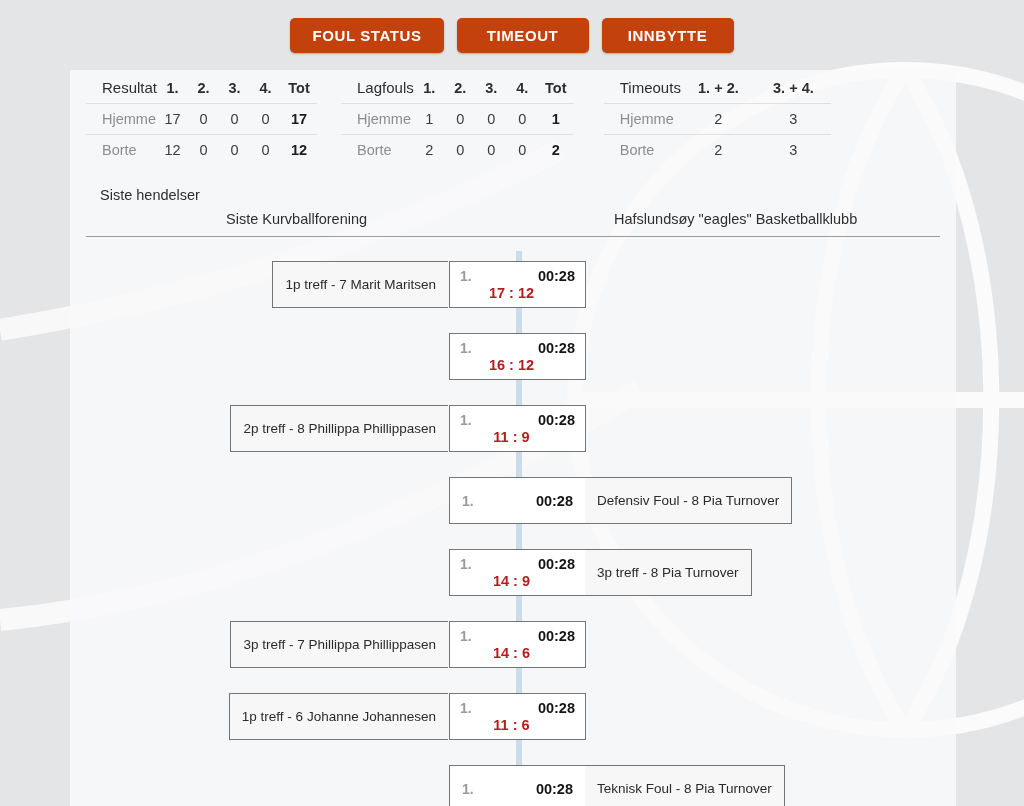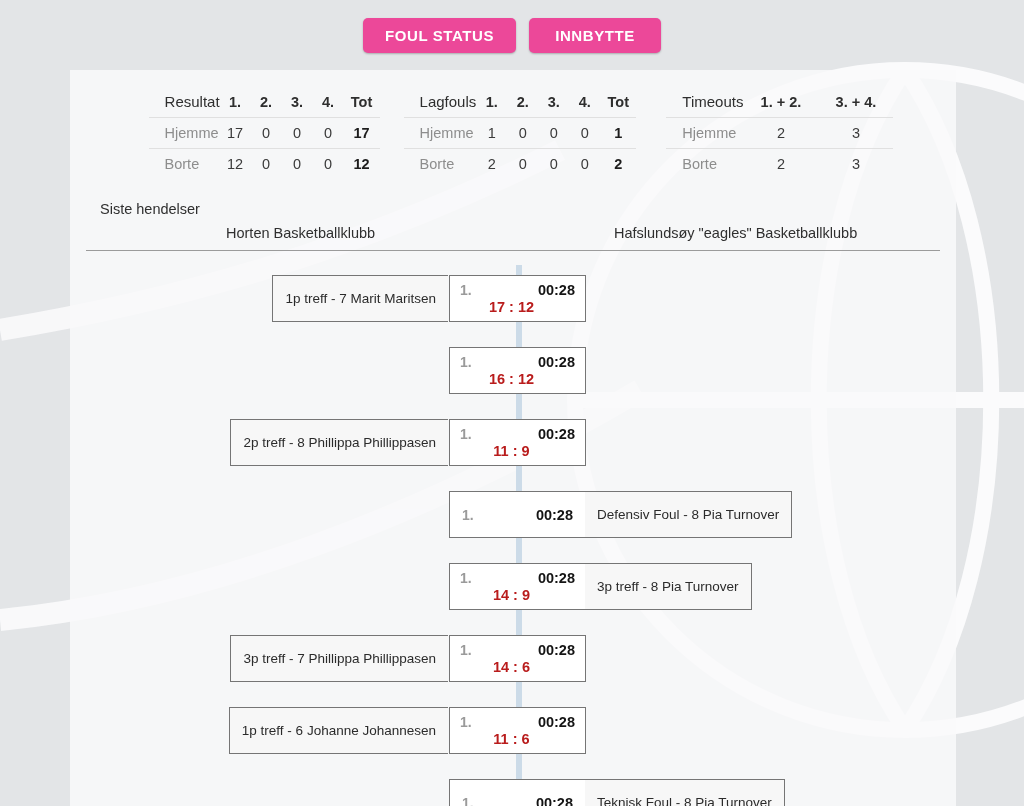--- a/index.html
+++ b/index.html
@@ -28,21 +28,21 @@
     top: 0; left: 0;
     width: 1024px;
     height: 70px;
     display: flex;
     justify-content: center;
     align-items: center;
     gap: 13px;
     z-index: 3;
   }
   .topbtn {
-    background: #ec4899;
+    background: #c2410c;
     color: #ffffff;
     border: none;
     border-radius: 5px;
     font-family: "Liberation Sans", sans-serif;
     font-size: 15px;
     font-weight: bold;
     letter-spacing: 0.6px;
     height: 35px;
     padding: 0 22px;
     min-width: 132px;
@@ -58,22 +58,21 @@
     width: 886px;
     height: 736px;
     background: rgba(249,249,250,0.86);
     z-index: 2;
     overflow: hidden;
   }
 
   
   #stats-strip {
     display: flex;
-    padding: 16px 0 0 0;
-    justify-content: center;
+    padding: 2px 0 0 0;
   }
   .stat-table {
     border-collapse: collapse;
     font-size: 14.5px;
     color: #3b3b3b;
   }
   .stat-table td, .stat-table th {
     padding: 7px 0;
     text-align: center;
     font-weight: normal;
@@ -208,20 +207,21 @@
     <path d="M575 400 L 1235 400"></path>
   </g>
   <g fill="none" stroke="#fbfbfc" stroke-width="22" opacity="0.9">
     <path d="M0 330 C 180 300, 360 250, 560 150"></path>
     <path d="M0 620 C 200 600, 420 520, 640 390"></path>
   </g>
 </svg>
 
 <div id="button-bar">
   <button class="topbtn">FOUL STATUS</button>
+  <button class="topbtn">TIMEOUT</button>
   <button class="topbtn">INNBYTTE</button>
 </div>
 
 <div id="panel">
 
   <div id="stats-strip">
 
     <table class="stat-table tbl-resultat">
       <tbody>
           <tr>
@@ -298,21 +298,21 @@
         <td class="num">3</td>
       </tr>
     </tbody>
       </table>
 
   </div>
 
   <div id="siste-label">Siste hendelser</div>
 
   <div id="team-head">
-    <div class="team-name" id="team-home">Horten Basketballklubb</div>
+    <div class="team-name" id="team-home">Siste Kurvballforening</div>
     <div class="team-name" id="team-away">Hafslundsøy "eagles" Basketballklubb</div>
   </div>
 
   <div id="timeline">
     <div id="connector"></div>
   <div class="event-row" style="top: 0px;">
         <div class="center-box">
           <div class="cb-line1">
             <span class="cb-period">1.</span>
             <span class="cb-time">00:28</span>

